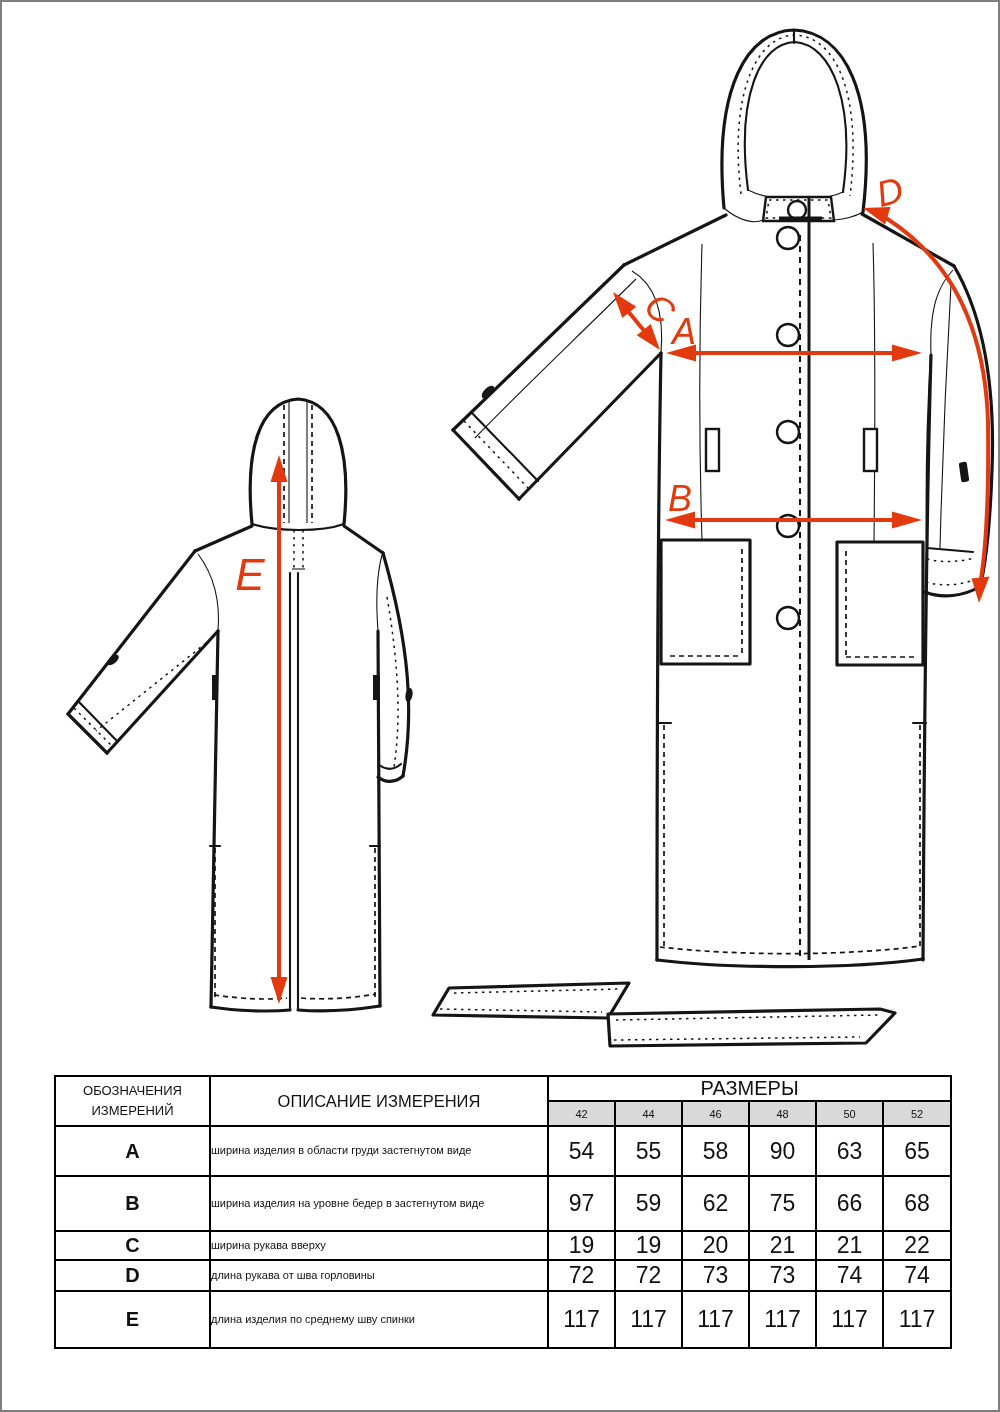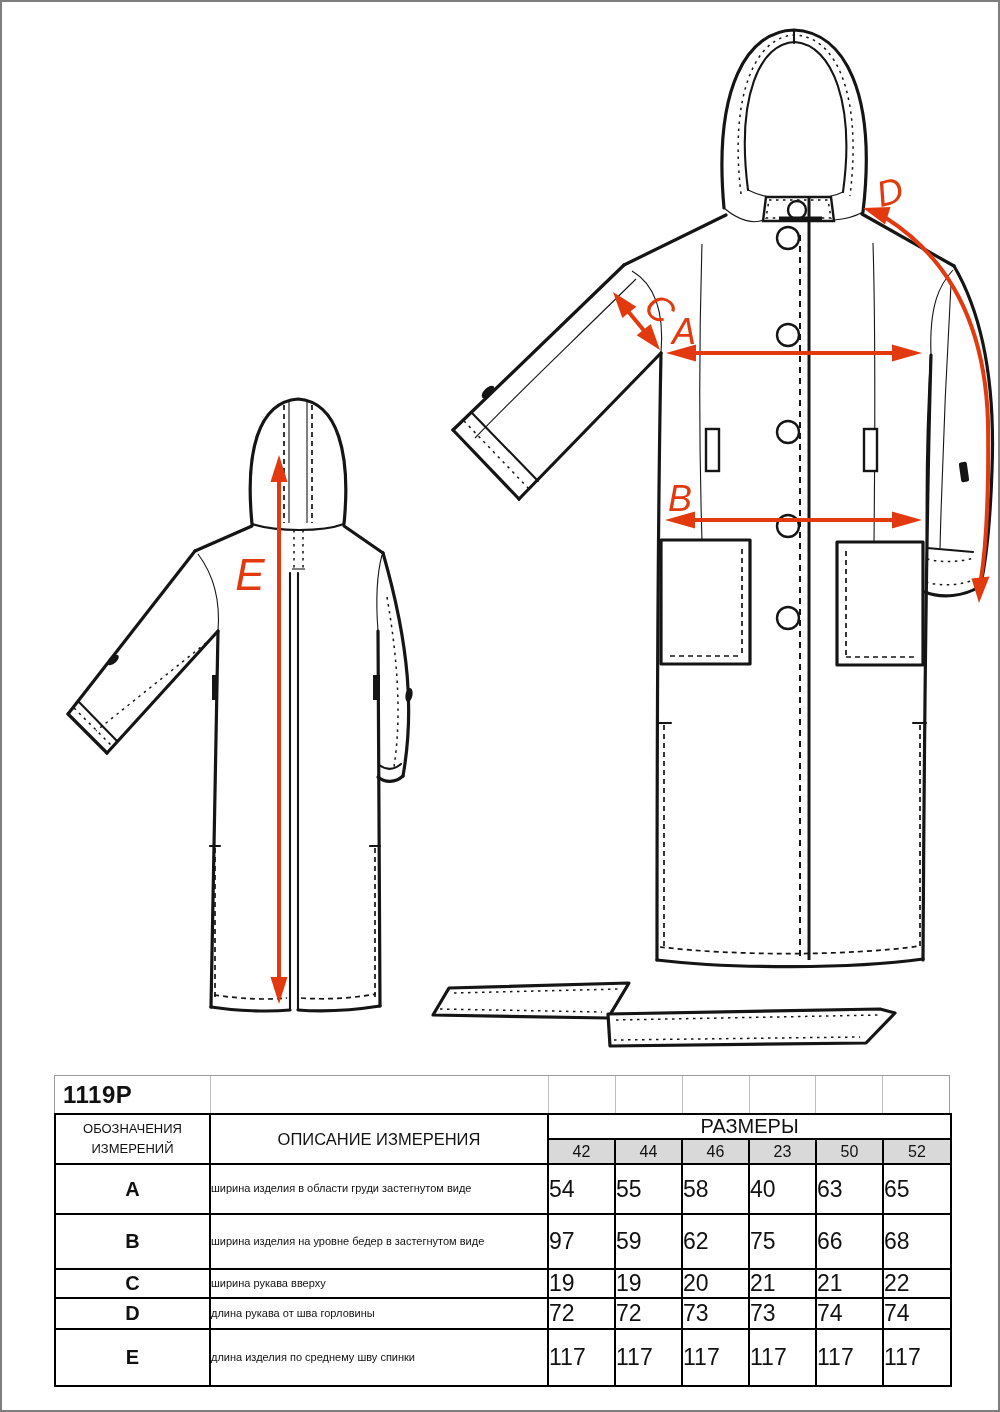--- a/index.html
+++ b/index.html
@@ -43,23 +43,23 @@
   .row0>div{border-left:1px solid #bdbdbd;display:flex;align-items:center;}
   .row0>div:first-child{border-left:none;}
   .model{font-weight:bold;font-size:24px;padding-left:8px;letter-spacing:.5px;}
   table.spec{
     width:896px;border-collapse:collapse;table-layout:fixed;
     font-size:16px;color:#111;
   }
   table.spec td{border:2px solid #000;padding:0;vertical-align:middle;box-sizing:border-box;}
   td.desc{padding:3px 30px 3px 7px;line-height:1.38;font-size:11px;}
   td.letter{text-align:center;font-weight:bold;font-size:20px;}
-  td.val{font-size:23px;}
+  td.val{text-align:center;font-size:23px;}
   td.sizes-title{text-align:center;font-size:20px;height:25px;}
-  td.size-col{text-align:center;font-size:16px;background:var(--size-header-bg);height:25px;}
+  td.size-col{text-align:center;font-size:11px;background:var(--size-header-bg);height:25px;}
   td.desig{ text-align:center;font-size:13px;line-height:1.55;}
   td.descr-h{text-align:center;font-size:16.5px;vertical-align:bottom;padding-bottom:4px;margin-left:12px;}
   tr.rA td{height:50px;} tr.rB td{height:55px;} tr.rC td{height:29px;}
   tr.rD td{height:31px;} tr.rE td{height:57px;}
 </style>
 </head>
 <body>
 
 <div class="page">
 
@@ -245,30 +245,20 @@
       <g>
         <line class="arr" x1="277" y1="476" x2="277" y2="978"></line>
         <polygon class="head" points="277,453 268.5,480 285.5,480"></polygon>
         <polygon class="head" points="277,1002 268.5,975 285.5,975"></polygon>
         <text class="lblE" x="248" y="588" text-anchor="middle">E</text>
       </g>
     </g>
   </svg>
 
   <div class="tbl-zone">
-    <div class="row0">
-      <div class="model">1119Р</div>
-      <div></div>
-      <div></div>
-        <div></div>
-      <div></div>
-        <div></div>
-      <div></div>
-        <div></div>
-    </div>
     <table class="spec">
       <colgroup>
         <col style="width:155px">
           <col style="width:338px">
         <col style="width:67px">
           <col style="width:67px">
           <col style="width:67px">
         <col style="width:67px">
           <col style="width:67px">
           <col style="width:68px">
@@ -276,31 +266,31 @@
       <tbody>
         <tr>
           <td class="desig" rowspan="2">ОБОЗНАЧЕНИЯ ИЗМЕРЕНИЙ</td>
           <td class="descr-h" rowspan="2">ОПИСАНИЕ ИЗМЕРЕНИЯ</td>
           <td class="sizes-title" colspan="6">РАЗМЕРЫ</td>
         </tr>
         <tr>
           <td class="size-col">42</td>
           <td class="size-col">44</td>
           <td class="size-col">46</td>
-          <td class="size-col">23</td>
+          <td class="size-col">48</td>
           <td class="size-col">50</td>
           <td class="size-col">52</td>
         </tr>
         <tr class="rA">
           <td class="letter">A</td>
           <td class="desc">ширина изделия в области груди застегнутом виде</td>
           <td class="val">54</td>
           <td class="val">55</td>
           <td class="val">58</td>
-          <td class="val">40</td>
+          <td class="val">90</td>
           <td class="val">63</td>
           <td class="val">65</td>
         </tr>
         <tr class="rB">
           <td class="letter">B</td>
           <td class="desc">ширина изделия  на уровне бедер в застегнутом виде</td>
           <td class="val">97</td>
           <td class="val">59</td>
           <td class="val">62</td>
           <td class="val">75</td>

